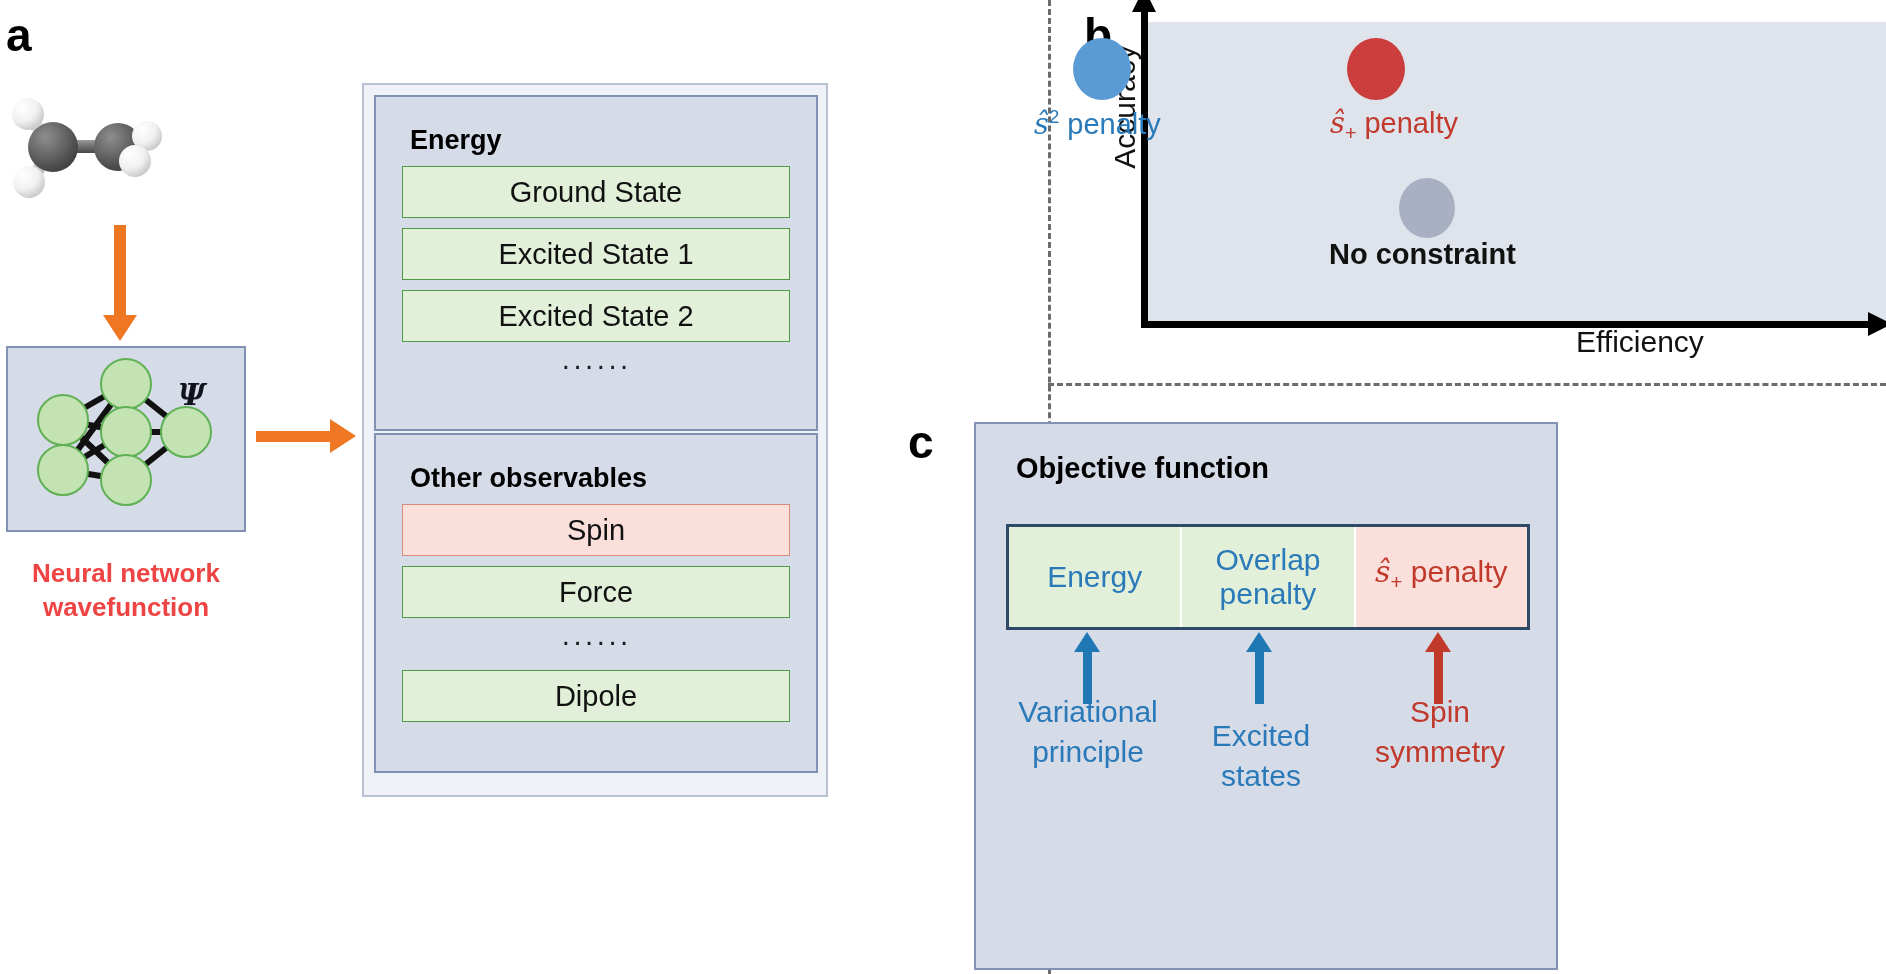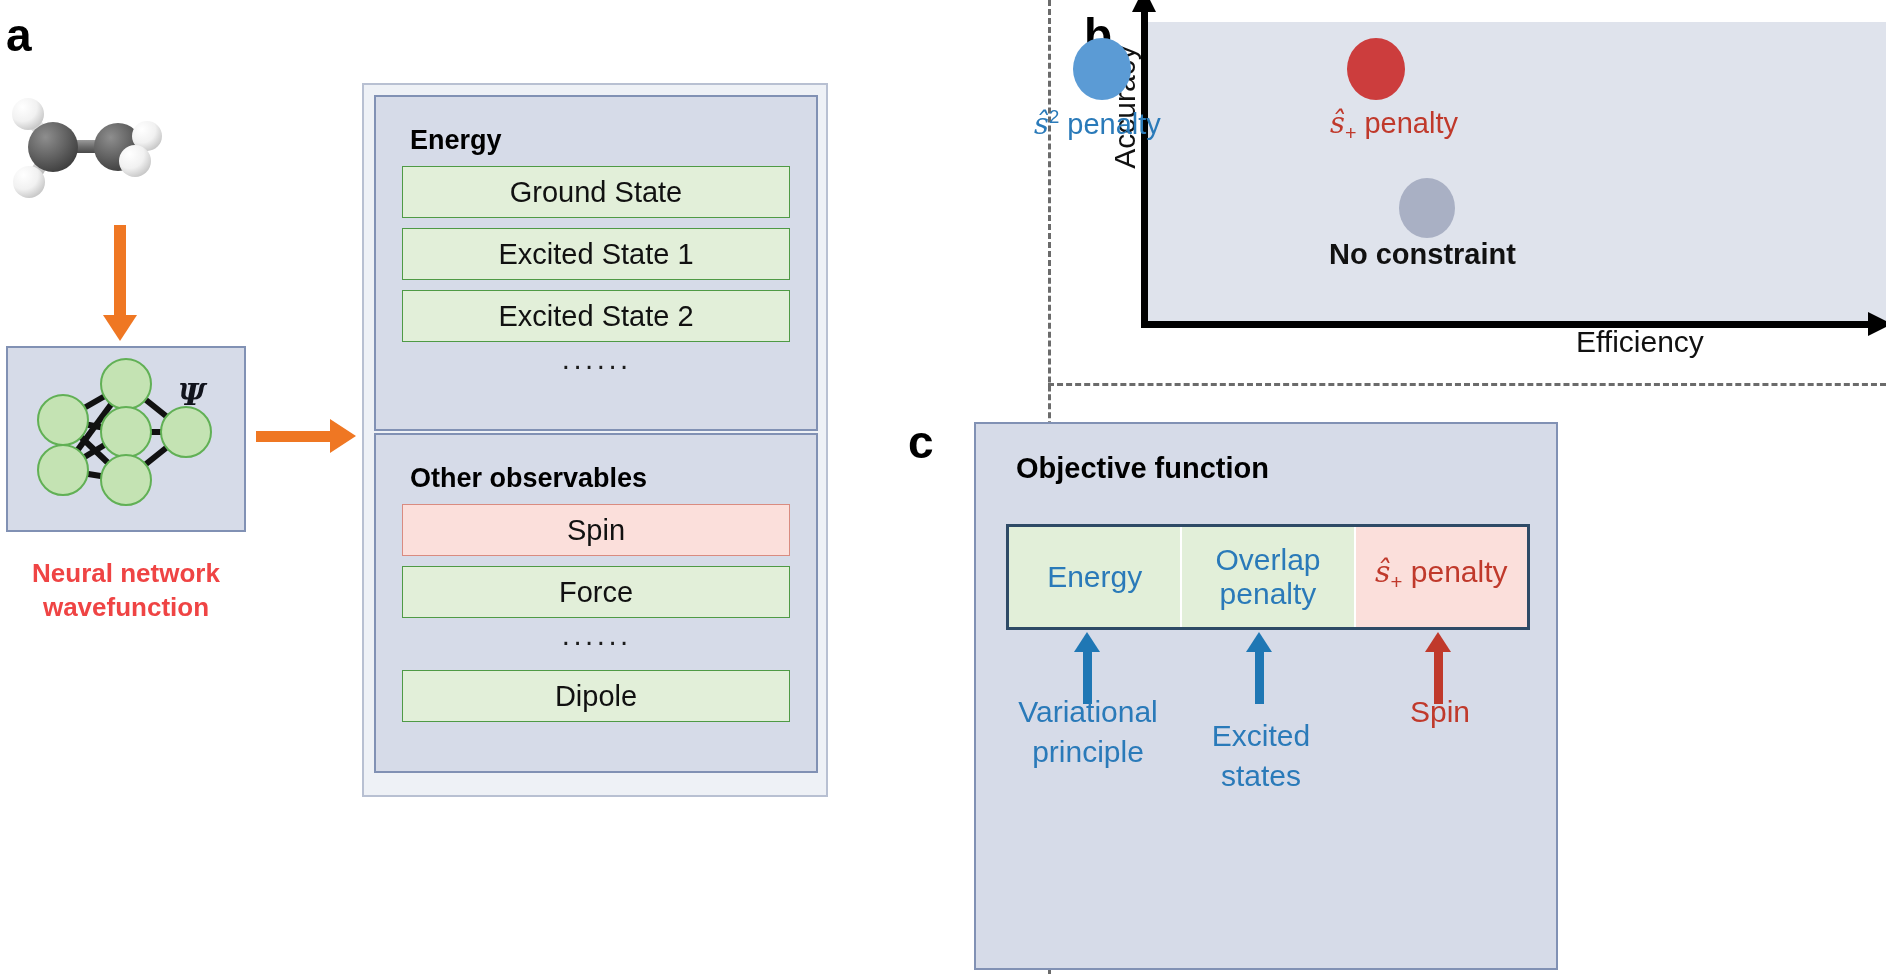--- a/index.html
+++ b/index.html
@@ -424,15 +424,16 @@
   <div class="c-cap blue cc1">
     <div>Variational</div>
     <div>principle</div>
   </div>
   <div class="c-cap blue cc2">
     <div>Excited</div>
     <div>states</div>
   </div>
   <div class="c-cap red cc3">
     <div>Spin</div>
+    <div>symmetry</div>
   </div>
 
 </div>
 
 </body></html>

